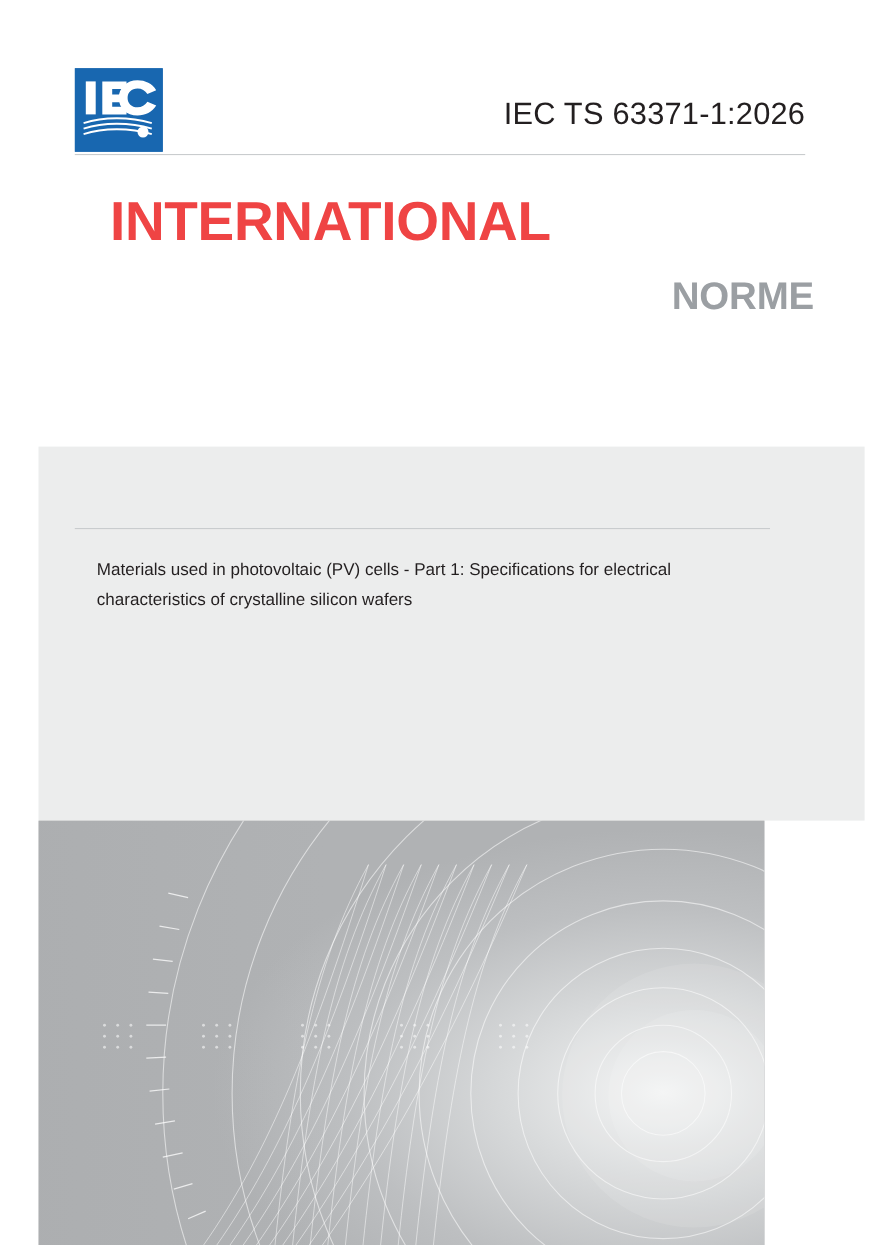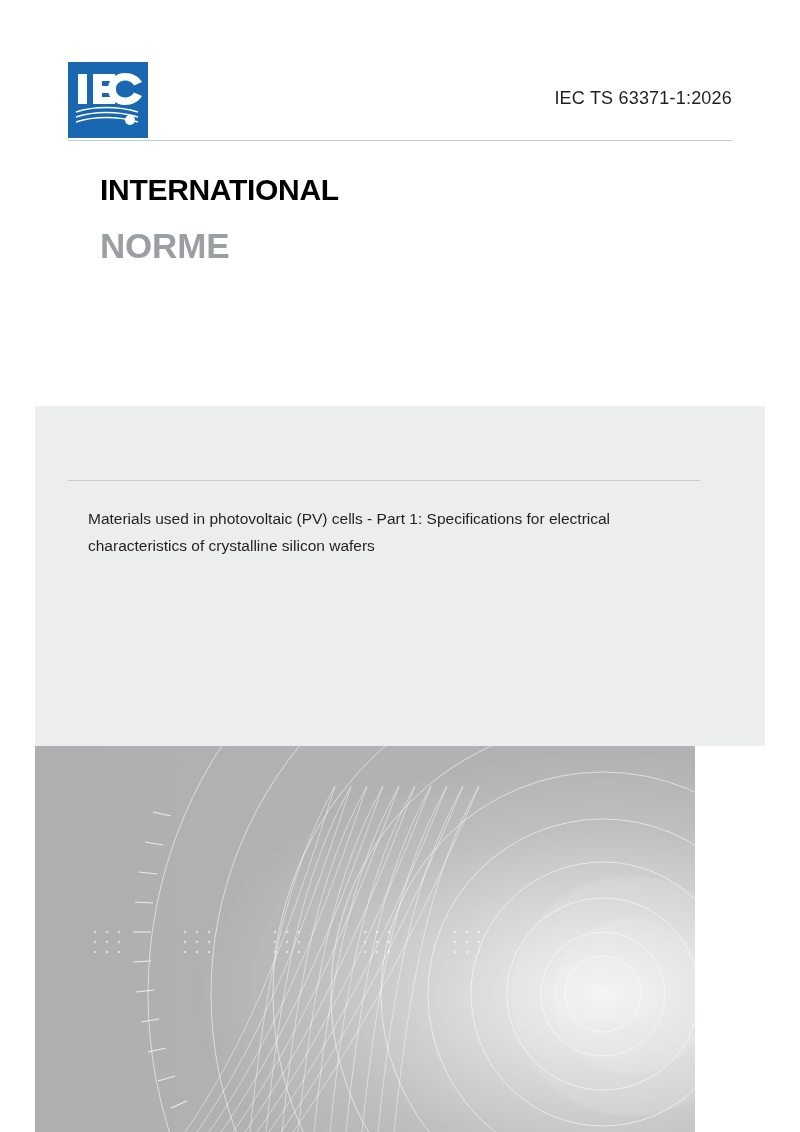--- a/index.html
+++ b/index.html
@@ -38,21 +38,21 @@
     height: 76px;
     background: #1867b0;
     display: block;
   }
   .iec-logo svg { display: block; }
 
   .doc-number {
     position: absolute;
     right: 0;
     top: 26px;
-    font-size: 18px;
+    font-size: 28px;
     color: #231f20;
     letter-spacing: 0.2px;
     text-align: right;
     white-space: nowrap;
   }
 
   .header-rule {
     position: absolute;
     left: 68px;
     top: 140px;
@@ -62,43 +62,45 @@
   }
 
   
   .title-block {
     position: absolute;
     left: 100px;
     top: 172px;
     width: 640px;
   }
   .title-en {
-    font-size: 30px;
+    font-size: 50px;
     font-weight: bold;
-    color: #000000;
+    color: #ef4444;
     line-height: 1.17;
     letter-spacing: -0.3px;
   }
   .title-fr {
     margin-top: 18px;
     font-size: 35px;
     font-weight: bold;
     color: #9b9fa3;
     line-height: 1.18;
     letter-spacing: -0.2px;
+    text-align: right;
   }
 
   
   .subtitle-panel {
     position: absolute;
     left: 35px;
     top: 406px;
     width: 730px;
     height: 340px;
     background: #eceded;
+    padding-left: 21px;
   }
   .subtitle-rule {
     position: absolute;
     left: 33px;
     top: 74px;
     width: 632px;
     height: 1px;
     background: #c9ccce;
   }
   .subtitle-text {

